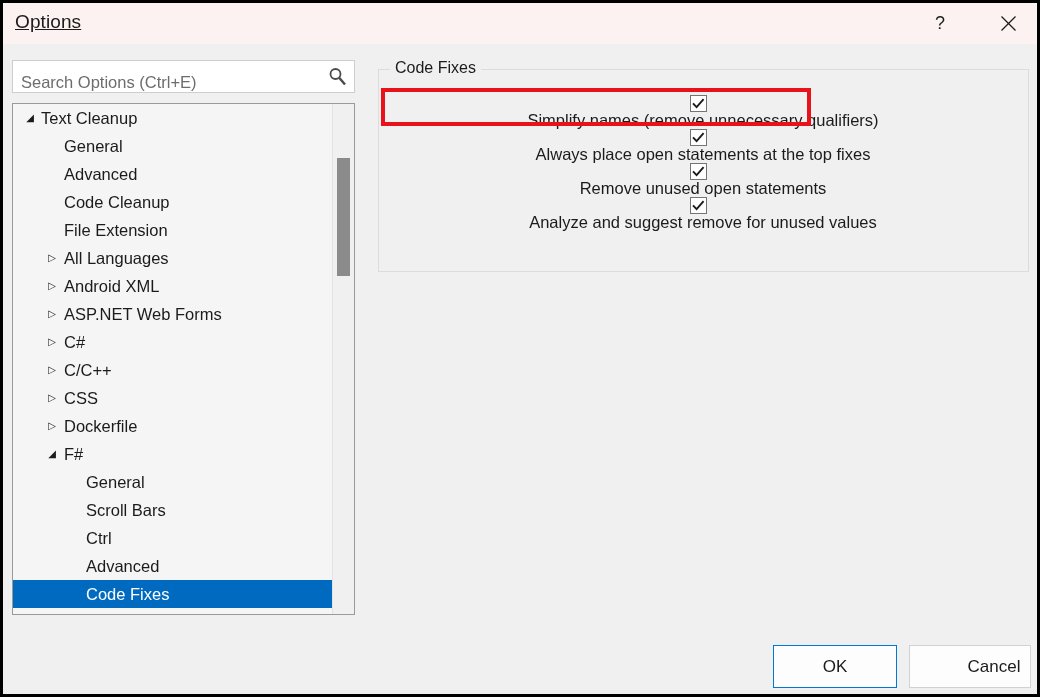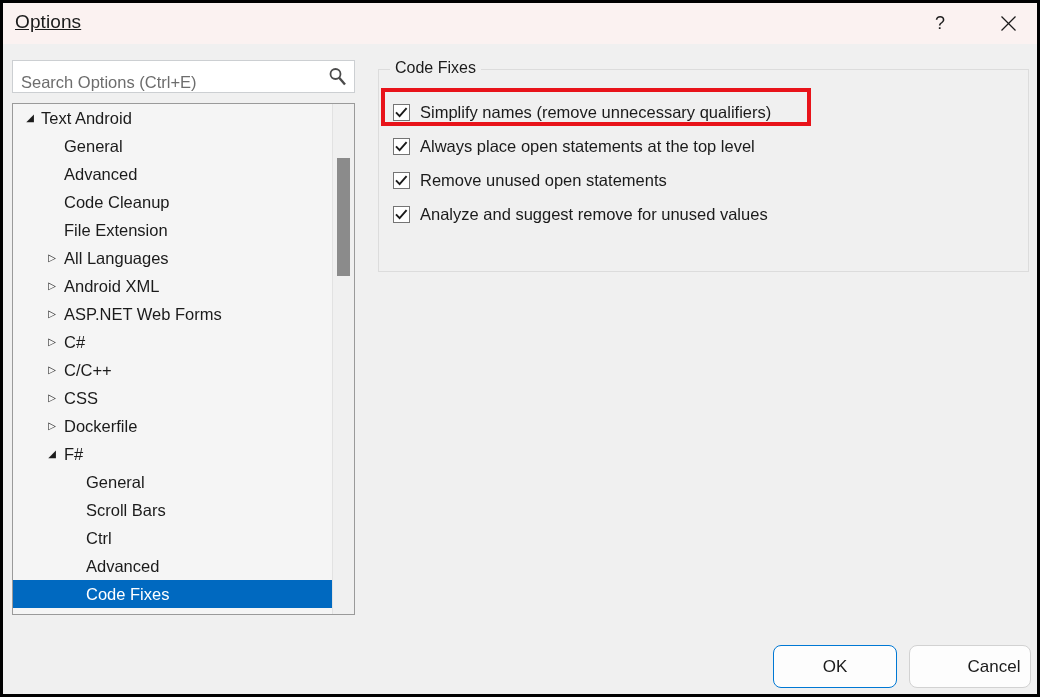--- a/index.html
+++ b/index.html
@@ -165,20 +165,21 @@
     position: absolute;
     left: 390px; top: 92px;
     width: 620px;
   }
   .cb-row {
     height: 34px;
     display: flex;
     align-items: center;
     white-space: nowrap;
     cursor: default;
+    flex-direction: column;
   }
   .cb-box {
     width: 17px; height: 17px;
     border: 1px solid #747474;
     background: #ffffff;
     margin-right: 10px;
     flex: 0 0 auto;
     display: flex;
     align-items: center;
     justify-content: center;
@@ -204,21 +205,20 @@
     position: absolute;
     top: 642px;
     height: 43px;
     background: #fdfdfd;
     display: flex;
     align-items: center;
     justify-content: center;
     font-size: 17px;
     color: #1b1b1b;
     cursor: default;
-    border-radius: 8px;
   }
   #ok-button {
     left: 770px;
     width: 124px;
     border: 1px solid #0078d4;
   }
   #cancel-button {
     left: 906px;
     width: 122px;
     border: 1px solid #d2d2d2;
@@ -254,21 +254,21 @@
         <circle cx="7.5" cy="7" r="5" fill="none" stroke="#4b4b4b" stroke-width="1.8"></circle>
         <line x1="11.2" y1="10.8" x2="17" y2="17.5" stroke="#4b4b4b" stroke-width="2.4"></line>
       </svg>
     </div>
   </div>
 
   <div id="treeview">
     <div id="tree-items">
         <div class="tree-row lvl0">
           <span class="expander">◢</span>
-          <span class="tree-label">Text Android</span>
+          <span class="tree-label">Text Cleanup</span>
         </div>
         <div class="tree-row lvl1">
           <span class="tree-label">General</span>
         </div>
         <div class="tree-row lvl1">
           <span class="tree-label">Advanced</span>
         </div>
         <div class="tree-row lvl1">
           <span class="tree-label">Code Cleanup</span>
         </div>
@@ -339,21 +339,21 @@
           </svg>
         </span>
         <span class="cb-label">Simplify names (remove unnecessary qualifiers)</span>
       </div>
       <div class="cb-row">
         <span class="cb-box">
           <svg width="13" height="11" viewBox="0 0 13 11">
             <polyline points="1,5.4 4.6,9.2 11.6,1.2" fill="none" stroke="#1b1b1b" stroke-width="1.9"></polyline>
           </svg>
         </span>
-        <span class="cb-label">Always place open statements at the top level</span>
+        <span class="cb-label">Always place open statements at the top fixes</span>
       </div>
       <div class="cb-row">
         <span class="cb-box">
           <svg width="13" height="11" viewBox="0 0 13 11">
             <polyline points="1,5.4 4.6,9.2 11.6,1.2" fill="none" stroke="#1b1b1b" stroke-width="1.9"></polyline>
           </svg>
         </span>
         <span class="cb-label">Remove unused open statements</span>
       </div>
       <div class="cb-row">

